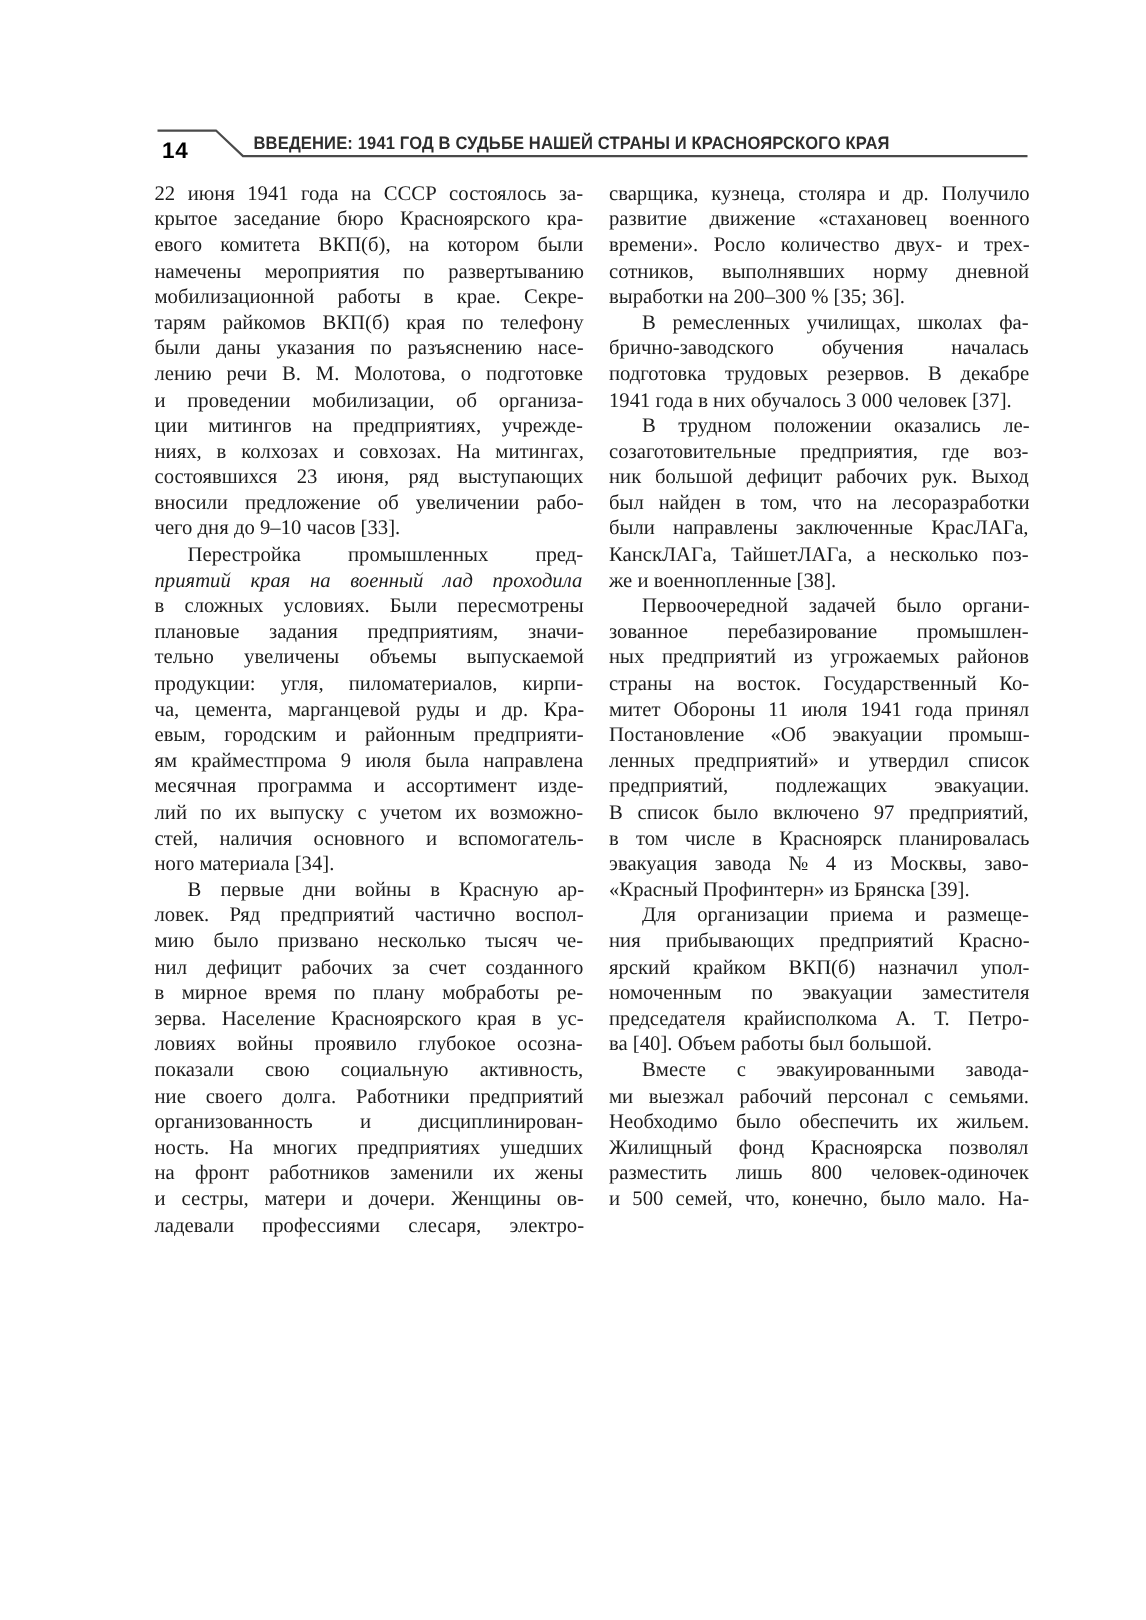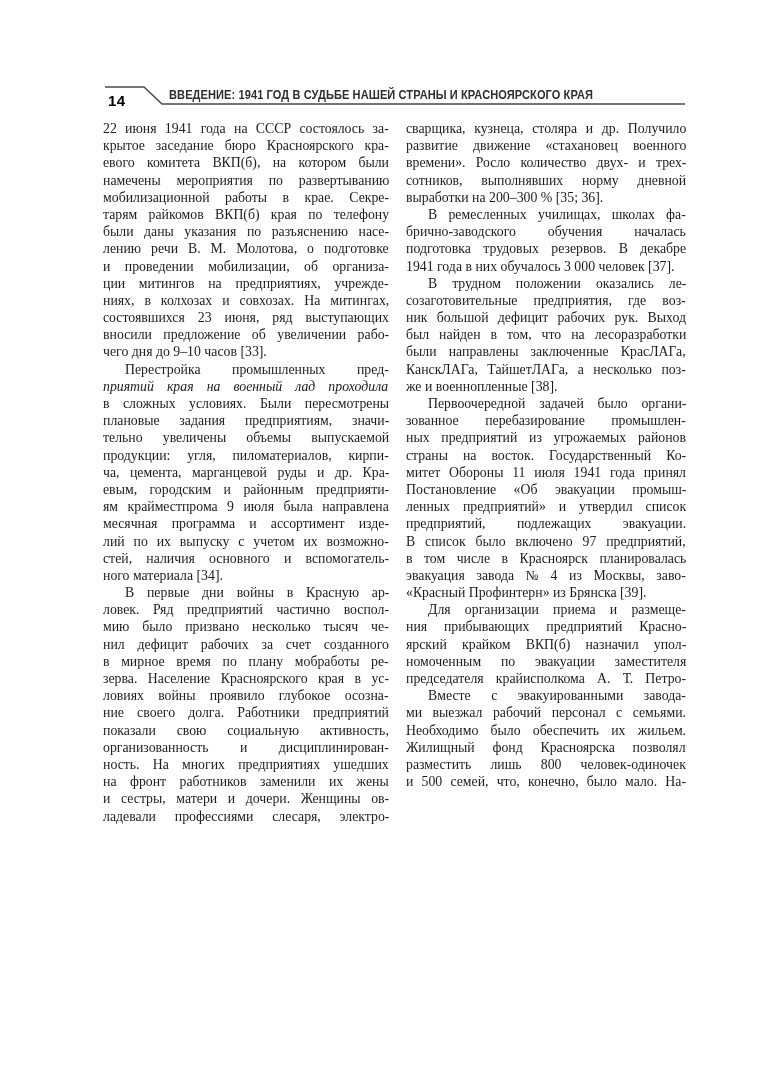--- a/index.html
+++ b/index.html
@@ -80,22 +80,22 @@
       <div class="line"><span class="lt" style="word-spacing: 5.43px;">лий по их выпуску с учетом их возможно-</span></div>
       <div class="line"><span class="lt" style="word-spacing: 10.75px;">стей, наличия основного и вспомогатель-</span></div>
       <div class="line"><span class="lt">ного материала [34].</span></div>
       <div class="line indent"><span class="lt" style="word-spacing: 9.33px;">В первые дни войны в Красную ар-</span></div>
       <div class="line"><span class="lt" style="word-spacing: 10px;">ловек. Ряд предприятий частично воспол-</span></div>
       <div class="line"><span class="lt" style="word-spacing: 9.4px;">мию было призвано несколько тысяч че-</span></div>
       <div class="line"><span class="lt" style="word-spacing: 9.4px;">нил дефицит рабочих за счет созданного</span></div>
       <div class="line"><span class="lt" style="word-spacing: 8.17px;">в мирное время по плану мобработы ре-</span></div>
       <div class="line"><span class="lt" style="word-spacing: 7px;">зерва. Население Красноярского края в ус-</span></div>
       <div class="line"><span class="lt" style="word-spacing: 10.75px;">ловиях войны проявило глубокое осозна-</span></div>
+      <div class="line"><span class="lt" style="word-spacing: 17.33px;">показали свою социальную активность,</span></div>
       <div class="line"><span class="lt" style="word-spacing: 9.75px;">ние своего долга. Работники предприятий</span></div>
-      <div class="line"><span class="lt" style="word-spacing: 17.33px;">показали свою социальную активность,</span></div>
       <div class="line"><span class="lt" style="word-spacing: 28px;">организованность и дисциплинирован-</span></div>
       <div class="line"><span class="lt" style="word-spacing: 9.75px;">ность. На многих предприятиях ушедших</span></div>
       <div class="line"><span class="lt" style="word-spacing: 10px;">на фронт работников заменили их жены</span></div>
       <div class="line"><span class="lt" style="word-spacing: 7.17px;">и сестры, матери и дочери. Женщины ов-</span></div>
       <div class="line"><span class="lt" style="word-spacing: 15.33px;">ладевали профессиями слесаря, электро-</span></div>
     </div>
   <div class="col right">
       <div class="line"><span class="lt" style="word-spacing: 5.2px;">сварщика, кузнеца, столяра и др. Получило</span></div>
       <div class="line"><span class="lt" style="word-spacing: 11.67px;">развитие движение «стахановец военного</span></div>
       <div class="line"><span class="lt" style="word-spacing: 6.8px;">времени». Росло количество двух- и трех-</span></div>
@@ -122,20 +122,21 @@
       <div class="line"><span class="lt" style="word-spacing: 28px;">предприятий, подлежащих эвакуации.</span></div>
       <div class="line"><span class="lt" style="word-spacing: 6.4px;">В список было включено 97 предприятий,</span></div>
       <div class="line"><span class="lt" style="word-spacing: 8px;">в том числе в Красноярск планировалась</span></div>
       <div class="line"><span class="lt" style="word-spacing: 8.17px;">эвакуация завода № 4 из Москвы, заво-</span></div>
       <div class="line"><span class="lt">«Красный Профинтерн» из Брянска [39].</span></div>
       <div class="line indent"><span class="lt" style="word-spacing: 10.75px;">Для организации приема и размеще-</span></div>
       <div class="line"><span class="lt" style="word-spacing: 13.33px;">ния прибывающих предприятий Красно-</span></div>
       <div class="line"><span class="lt" style="word-spacing: 11.75px;">ярский крайком ВКП(б) назначил упол-</span></div>
       <div class="line"><span class="lt" style="word-spacing: 16.33px;">номоченным по эвакуации заместителя</span></div>
       <div class="line"><span class="lt" style="word-spacing: 8.75px;">председателя крайисполкома А. Т. Петро-</span></div>
+      <div class="line"><span class="lt">ва [40]. Объем работы был большой.</span></div>
       <div class="line indent"><span class="lt" style="word-spacing: 17px;">Вместе с эвакуированными завода-</span></div>
       <div class="line"><span class="lt" style="word-spacing: 7px;">ми выезжал рабочий персонал с семьями.</span></div>
       <div class="line"><span class="lt" style="word-spacing: 8.75px;">Необходимо было обеспечить их жильем.</span></div>
       <div class="line"><span class="lt" style="word-spacing: 14.33px;">Жилищный фонд Красноярска позволял</span></div>
       <div class="line"><span class="lt" style="word-spacing: 15.67px;">разместить лишь 800 человек-одиночек</span></div>
       <div class="line"><span class="lt" style="word-spacing: 4.71px;">и 500 семей, что, конечно, было мало. На-</span></div>
     </div>
 
 </div>
 

